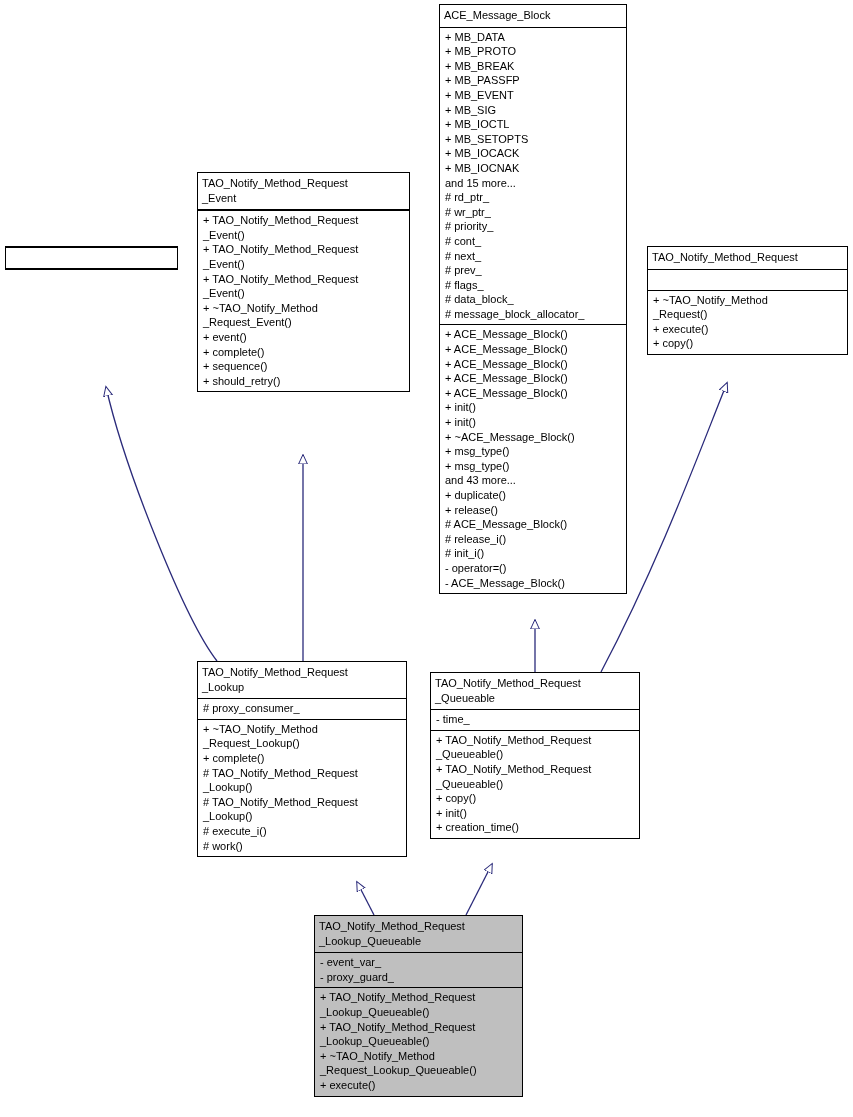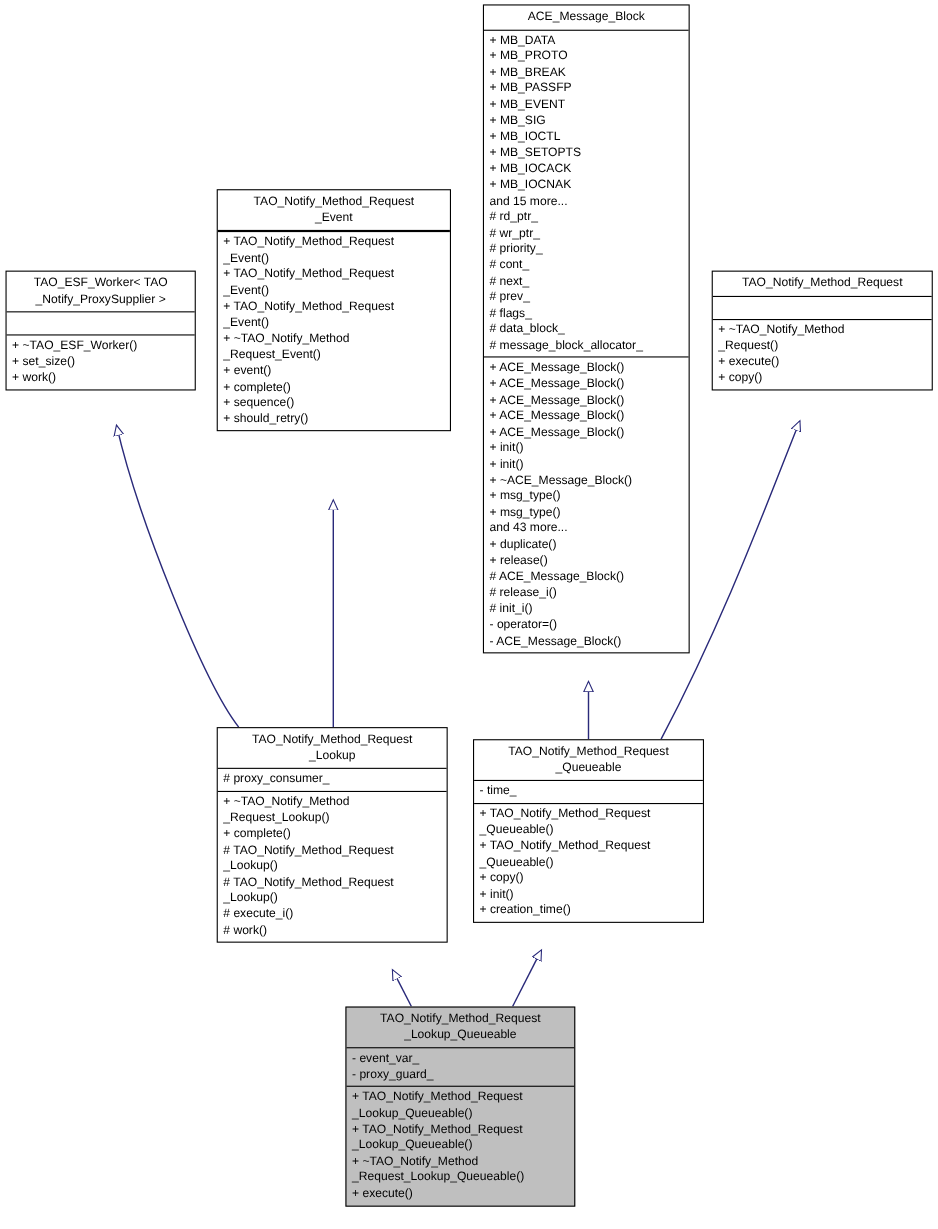--- a/index.html
+++ b/index.html
@@ -31,21 +31,20 @@
     border: 1px solid #000000;
     background: #ffffff;
     font-size: 11px;
     line-height: 14.6px;
     color: #000000;
   }
   .uml-class.highlight {
     background: #bfbfbf;
   }
   .uml-title {
-    text-align: center;
     padding: 3px 4px 4px 4px;
     white-space: pre-line;
     font-size: 11px;
     line-height: 14.6px;
   }
   .uml-sep {
     border-top: 1px solid #000000;
     height: 0;
     font-size: 0;
     line-height: 0;
@@ -151,30 +150,23 @@
       <div class="uml-row">+ ~TAO_Notify_Method
 _Request_Event()</div>
       <div class="uml-row">+ event()</div>
       <div class="uml-row">+ complete()</div>
       <div class="uml-row">+ sequence()</div>
       <div class="uml-row">+ should_retry()</div>
     </div>
   </div>
 
   <div class="uml-class" style="left:5px; top:246px; width:173px;">
-    <div class="uml-title">TAO_ESF_Worker&lt; TAO
-_Notify_ProxySupplier &gt;</div>
     <div class="uml-sep"></div>
     <div class="uml-section empty"></div>
     <div class="uml-sep"></div>
-    <div class="uml-section">
-      <div class="uml-row">+ ~TAO_ESF_Worker()</div>
-      <div class="uml-row">+ set_size()</div>
-      <div class="uml-row">+ work()</div>
-    </div>
   </div>
 
   <div class="uml-class" style="left:647px; top:246px; width:201px;">
     <div class="uml-title">TAO_Notify_Method_Request</div>
     <div class="uml-sep"></div>
     <div class="uml-section empty"></div>
     <div class="uml-sep"></div>
     <div class="uml-section">
       <div class="uml-row">+ ~TAO_Notify_Method
 _Request()</div>

